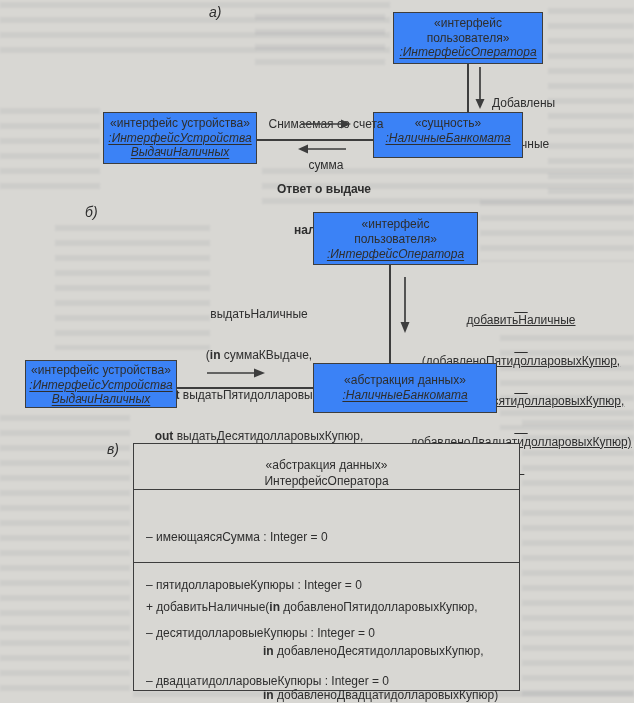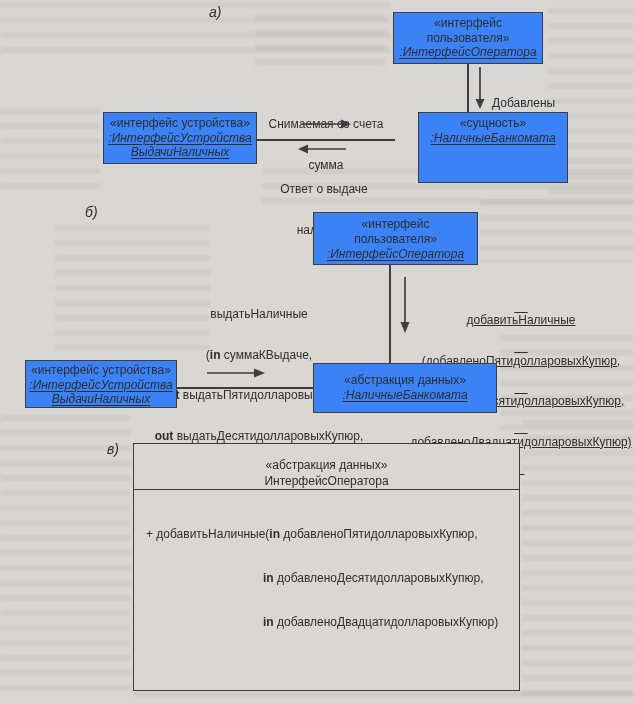--- a/index.html
+++ b/index.html
@@ -85,39 +85,39 @@
     <div>Добавлены</div>
     <div>Наличные</div>
   </div>
 
   <div class="uml-box" style="left:103px;top:112px;width:154px;height:52px;">
     <div>«интерфейс устройства»</div>
     <div class="u">:ИнтерфейсУстройства</div>
     <div class="u">ВыдачиНаличных</div>
   </div>
 
-  <div class="uml-box" style="left:418px;top:112px;width:150px;height:71px;">
+  <div class="uml-box" style="left:373px;top:112px;width:150px;height:46px;">
     <div>«сущность»</div>
     <div class="u">:НаличныеБанкомата</div>
   </div>
 
   <div class="msg center" style="left:262px;top:91px;width:128px;">
     <div>Снимаемая со счета</div>
     <div>сумма</div>
   </div>
   <svg class="arrow" style="left:301px;top:119px;" width="50" height="10" viewBox="0 0 50 10">
     <line x1="0" y1="5" x2="41" y2="5" stroke="#3d3d3d" stroke-width="1.7"></line>
     <polygon points="40,0.5 40,9.5 50,5" fill="#3d3d3d"></polygon>
   </svg>
 
   <svg class="arrow" style="left:298px;top:144px;" width="48" height="10" viewBox="0 0 48 10">
     <line x1="48" y1="5" x2="9" y2="5" stroke="#3d3d3d" stroke-width="1.7"></line>
     <polygon points="10,0.5 10,9.5 0,5" fill="#3d3d3d"></polygon>
   </svg>
-  <div class="msg center" style="left:268px;top:156px;width:112px;">
+  <div class="msg center" style="left:268px;top:156px;width:112px;font-weight:bold;">
     <div>Ответ о выдаче</div>
     <div>наличных</div>
   </div>
 
   <div class="conn" style="left:389px;top:264px;width:1.6px;height:100px;"></div>
   <div class="conn" style="left:177px;top:387px;width:136px;height:1.6px;"></div>
 
   <div class="uml-box" style="left:313px;top:212px;width:165px;height:53px;padding-top:4px;line-height:15px;">
     <div>«интерфейс</div>
     <div>пользователя»</div>
@@ -158,20 +158,26 @@
   <div class="uml-box" style="left:313px;top:363px;width:184px;height:50px;padding-top:9px;">
     <div>«абстракция данных»</div>
     <div class="u">:НаличныеБанкомата</div>
   </div>
 
   <div id="class-box">
     <div class="cb-title">
       <div>«абстракция данных»</div>
       <div>ИнтерфейсОператора</div>
     </div>
+    <div class="cb-attrs">
+      <div>– имеющаясяСумма : Integer = 0</div>
+      <div>– пятидолларовыеКупюры : Integer = 0</div>
+      <div>– десятидолларовыеКупюры : Integer = 0</div>
+      <div>– двадцатидолларовыеКупюры : Integer = 0</div>
+    </div>
     <div class="cb-ops">
       <div><span>+ добавитьНаличные(</span><b>in</b><span> добавленоПятидолларовыхКупюр,</span></div>
       <div class="ind-a"><span></span><b>in</b><span> добавленоДесятидолларовыхКупюр,</span></div>
       <div class="ind-a"><span></span><b>in</b><span> добавленоДвадцатидолларовыхКупюр)</span></div>
       
       
       
       
     </div>
   </div>

